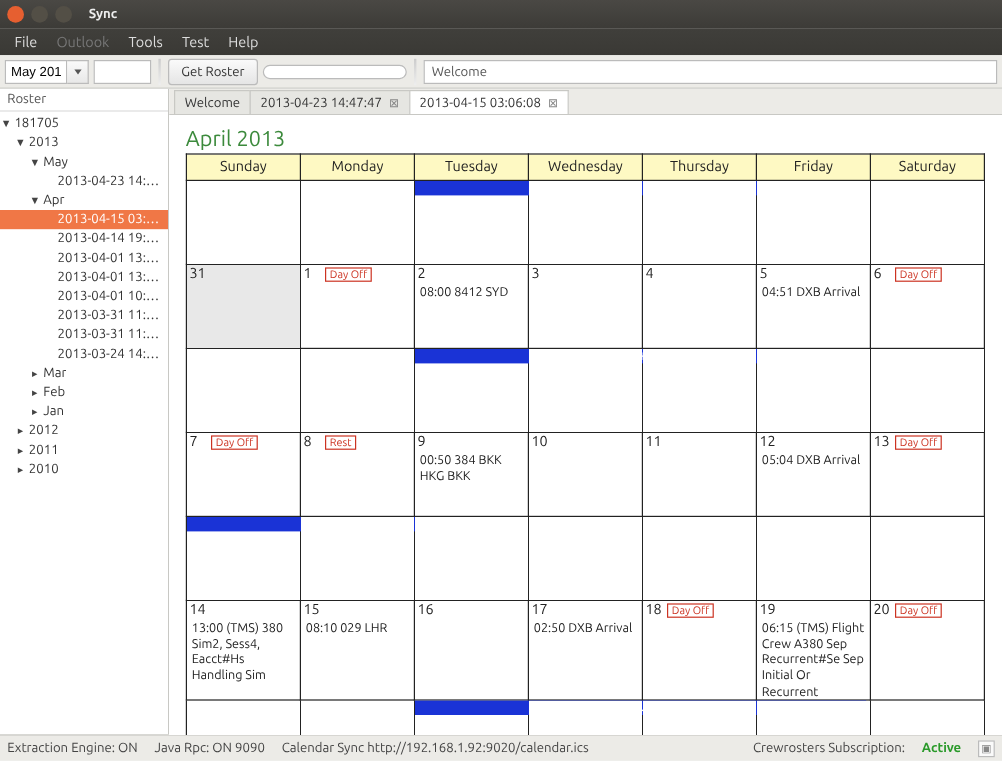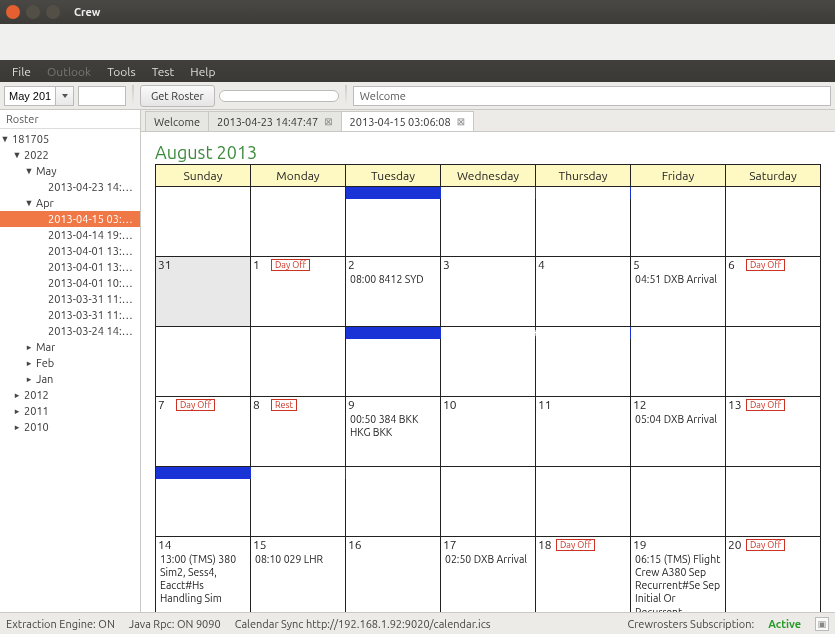--- a/index.html
+++ b/index.html
@@ -7,21 +7,21 @@
   
   
   .titlebar { background: linear-gradient(#4a4844, #3c3b37); height: 24px; display: flex; align-items: center; padding: 0 6px; color: #ddd; }
   .titlebar .win-btn { width: 14px; height: 14px; border-radius: 50%; margin-right: 6px; display: flex; align-items: center; justify-content: center; font-size: 8px; }
   .titlebar .win-close { background: #e65f30; }
   .titlebar .win-min { background: #534f46; }
   .titlebar .win-max { background: #534f46; }
   .titlebar .title { margin-left: 8px; font-weight: bold; color: #eee; }
   
   
-  .menubar { background: linear-gradient(#403f3b, #3a3935); height: 22px; display: flex; align-items: center; padding: 0 4px; color: #ddd; margin-top: 36px; }
+  .menubar { background: linear-gradient(#403f3b, #3a3935); height: 22px; display: flex; align-items: center; padding: 0 4px; color: #ddd; }
   .menubar .menu-item { padding: 3px 8px; font-size: 12px; cursor: default; }
   .menubar .menu-item.disabled { color: #777; }
   
   
   .toolbar { background: #ecebe7; height: 28px; border-bottom: 1px solid #c8c8c4; display: flex; align-items: center; padding: 2px 4px; gap: 4px; }
   .toolbar .month-combo { display:flex; align-items:center; }
   .toolbar .month-combo input { width: 52px; height: 20px; border:1px solid #bbb; background:#fff; padding:0 4px; font-size:11px; }
   .toolbar .month-combo .drop { width:18px; height:20px; border:1px solid #bbb; border-left:none; background:linear-gradient(#fafafa,#e8e8e8); display:flex; align-items:center; justify-content:center; }
   .toolbar .tri { width:0;height:0;border-left:3px solid transparent;border-right:3px solid transparent;border-top:4px solid #555; }
   .toolbar .tb-input { width:48px; height:20px; border:1px solid #bbb; background:#fff; }
@@ -69,21 +69,21 @@
   .statusbar .active { color:#2a9a2a; font-weight:bold; }
   .statusbar .corner { width:14px; height:14px; border:1px solid #bbb; background:#fafafa; display:flex; align-items:center; justify-content:center; font-size:9px; color:#888; }
 </style>
 </head>
 <body>
 
 <div class="titlebar">
   <div class="win-btn win-close"></div>
   <div class="win-btn win-min"></div>
   <div class="win-btn win-max"></div>
-  <div class="title">Crew</div>
+  <div class="title">Sync</div>
 </div>
 
 <div class="menubar">
   <div class="menu-item">File</div>
   <div class="menu-item disabled">Outlook</div>
   <div class="menu-item">Tools</div>
   <div class="menu-item">Test</div>
   <div class="menu-item">Help</div>
 </div>
 
@@ -108,21 +108,21 @@
     <div class="tree-header">Roster</div>
     <div class="tree" id="tree">
         <div class="tree-row">
           <span class="spacer" style="width: 0px;"></span>
           <span class="expander">▼</span>
           <span class="label">181705</span>
         </div>
         <div class="tree-row">
           <span class="spacer" style="width: 12px;"></span>
           <span class="expander">▼</span>
-          <span class="label">2022</span>
+          <span class="label">2013</span>
         </div>
         <div class="tree-row">
           <span class="spacer" style="width: 24px;"></span>
           <span class="expander">▼</span>
           <span class="label">May</span>
         </div>
         <div class="tree-row">
           <span class="spacer" style="width: 36px;"></span>
           <span class="expander"></span>
           <span class="label">2013-04-23 14:47:47</span>
@@ -213,21 +213,21 @@
         <div class="tab">
           <span>2013-04-23 14:47:47</span>
           <span class="close-x">⊠</span>
         </div>
         <div class="tab active">
           <span>2013-04-15 03:06:08</span>
           <span class="close-x">⊠</span>
         </div>
       </div>
     <div class="calwrap">
-      <div class="cal-title">August 2013</div>
+      <div class="cal-title">April 2013</div>
       <table class="cal" id="cal">
           <thead>
             <tr>
               <th>Sunday</th>
               <th>Monday</th>
               <th>Tuesday</th>
               <th>Wednesday</th>
               <th>Thursday</th>
               <th>Friday</th>
               <th>Saturday</th>

